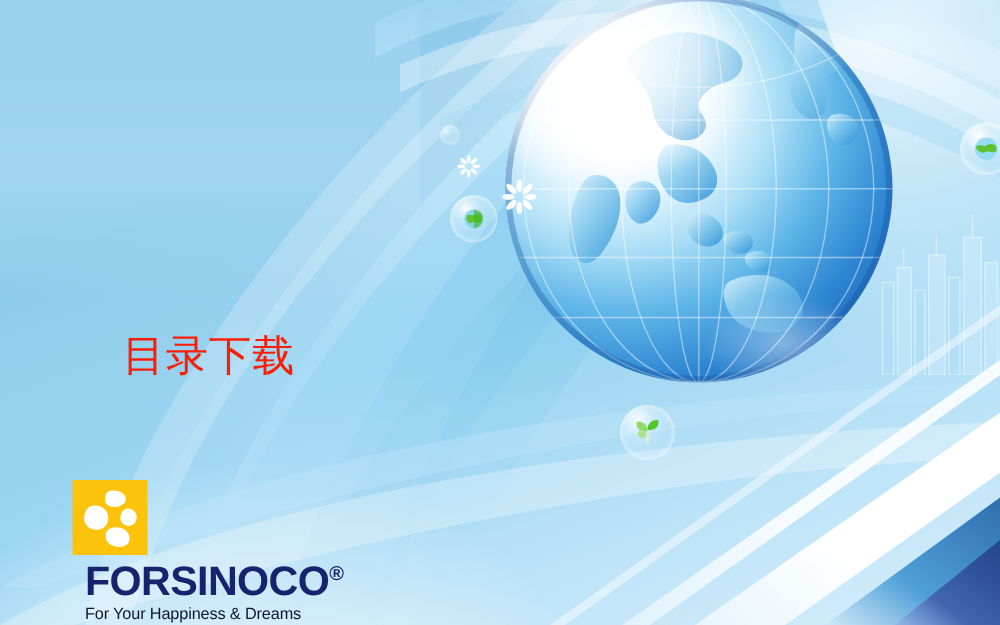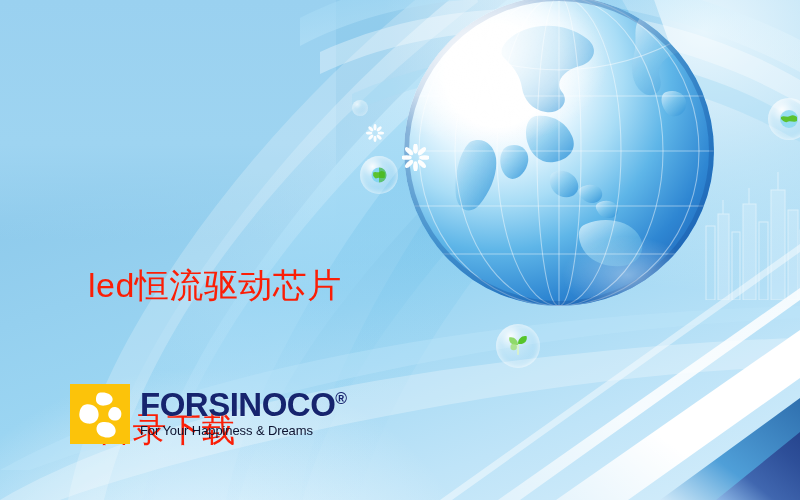--- a/index.html
+++ b/index.html
@@ -141,24 +141,25 @@
     font-weight: 400;
     letter-spacing: 0.5px;
     white-space: pre;
   }
   .headline-line-1 { display: block; }
   .headline-line-2 { display: block; padding-left: 10px; }
 
   
   .logo {
     position: absolute;
-    left: 70px;
+    left: 58px;
     top: 384px;
     display: flex;
     align-items: flex-start;
+    flex-direction: column;
   }
   .logo-mark {
     width: 60px;
     height: 60px;
     background: #fcc30a;
     flex: 0 0 auto;
     position: relative;
   }
   .logo-mark svg { display: block; }
   .logo-text {
@@ -419,21 +420,20 @@
   <div class="bubble" style="left:768px; top:98px; width:42px; height:42px;">
     <div class="bubble-icon">
       <svg width="24" height="24" viewBox="0 0 24 24" xmlns="http://www.w3.org/2000/svg">
         <circle cx="12" cy="12" r="9" fill="#8ad9f0" opacity="0.85"></circle>
         <path d="M4,10 C7,8 10,11 13,9 C16,7 19,9 20,10 L20,14 C17,16 13,13 10,15 C8,16 5,13 4,12 Z" fill="#5cc22f"></path>
       </svg>
     </div>
   </div>
 
   <div class="headline">
-    <span class="headline-line-1">led恒流驱动芯片</span>
     <span class="headline-line-2">目录下载</span>
   </div>
 
   <div class="logo">
     <div class="logo-mark">
       <svg width="60" height="60" viewBox="0 0 60 60" xmlns="http://www.w3.org/2000/svg">
         <g fill="#ffffff">
 
           <path d="M30.5,8.5 C36.5,7.8 41.5,10.2 42.5,14.2 C43.4,18.0 39.6,21.2 34.2,21.6 C29.6,21.9 26.2,19.6 26.0,16.0 C25.8,12.2 27.0,9.0 30.5,8.5 Z"></path>
 

